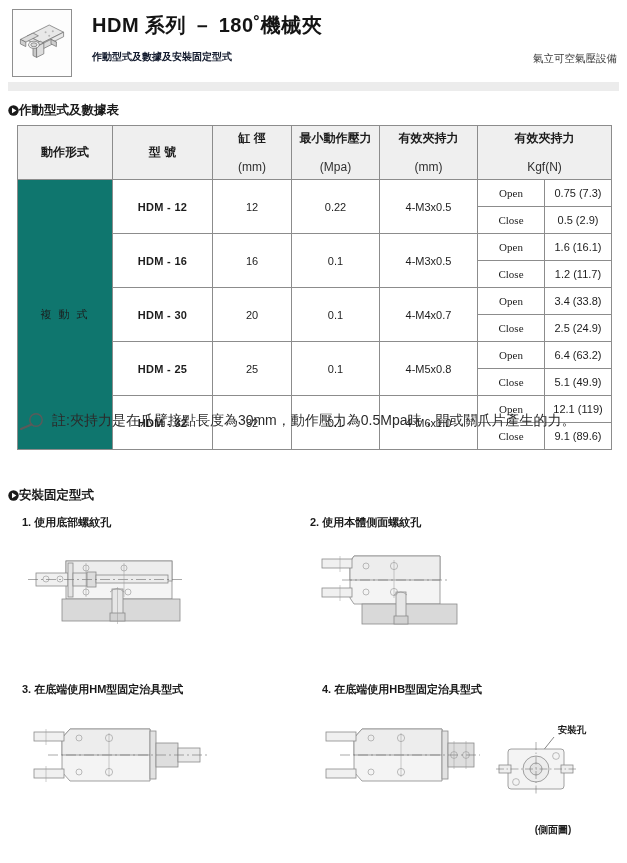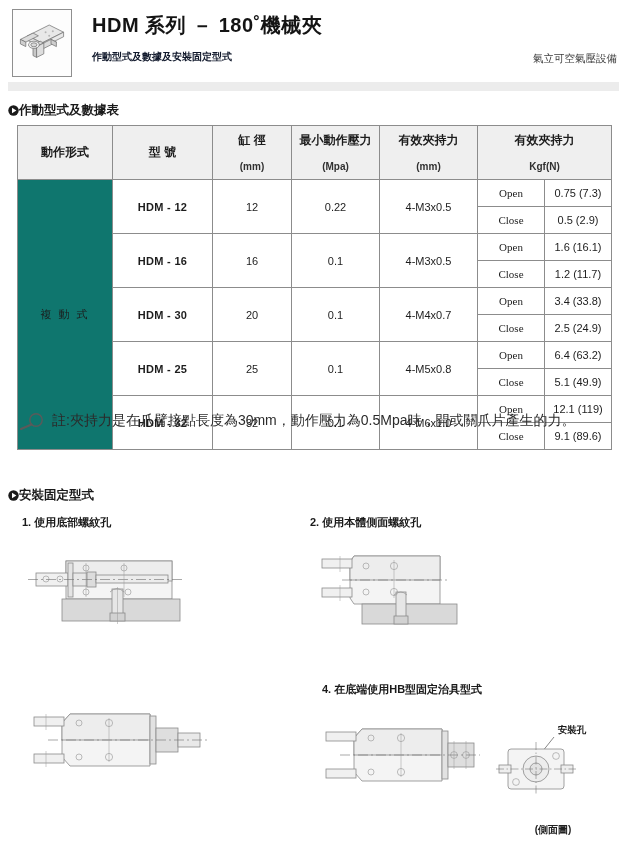--- a/index.html
+++ b/index.html
@@ -100,22 +100,22 @@
   }
   table.spec thead th {
     background: #efefef;
     height: 54px;
     font-weight: bold;
     font-size: 12px;
     line-height: 1.35;
   }
   .unit {
     display: block;
-    font-weight: bold;
-    font-size: 10px;
+    font-weight: normal;
+    font-size: 12px;
     color: #303030;
     margin-top: 12px;
   }
   td.mode-cell {
     background: #0f766e;
     font-weight: normal;
     font-size: 12px;
     letter-spacing: 2px;
   }
   td.model-cell {
@@ -407,20 +407,23 @@
       </g>
       <g stroke="#9a9a9a" stroke-width="0.5">
         <line x1="84" y1="18" x2="84" y2="56"></line>
         <line x1="30" y1="14" x2="30" y2="30"></line>
         <line x1="30" y1="43" x2="30" y2="59"></line>
       </g>
     </svg>
   </div>
 
   <div class="mount-item" style="left:22px; top:167px;">
+    <div class="mount-label">
+      <span class="num">3.</span><span>在底端使用HM型固定治具型式</span>
+    </div>
     <svg class="fig" width="250" height="100" viewBox="0 0 250 100" style="margin-top:14px">
       <g stroke="#8a8a8a" stroke-width="0.8" fill="#f2f2f2">
         <path d="M40,27 L48,18 L128,18 L128,70 L48,70 L40,61 Z" fill="#f4f4f4"></path>
         <path d="M40,27 L48,18 L128,18 L128,44 L40,44 Z" fill="#ededed"></path>
         <rect x="12" y="21" width="30" height="9" fill="#f0f0f0"></rect>
         <rect x="12" y="58" width="30" height="9" fill="#f0f0f0"></rect>
         <rect x="128" y="20" width="6" height="48" fill="#e2e2e2"></rect>
         <rect x="134" y="32" width="22" height="24" fill="#dedede"></rect>
         <rect x="156" y="37" width="22" height="14" fill="#e9e9e9"></rect>
       </g>

